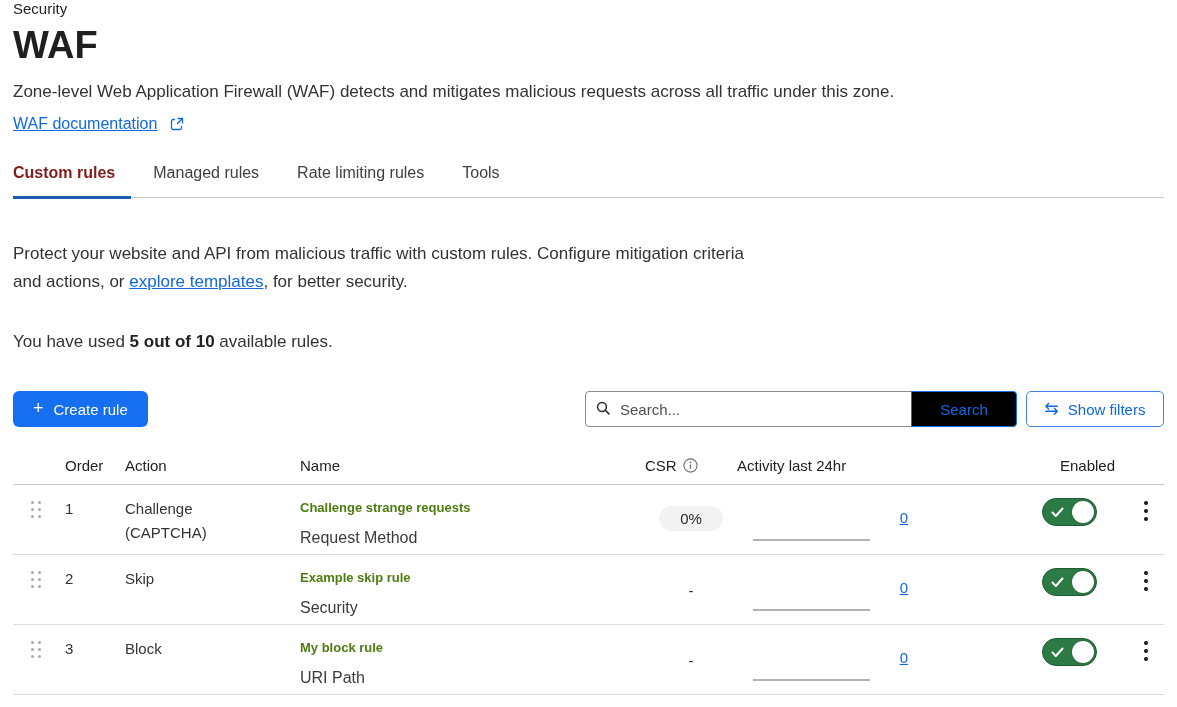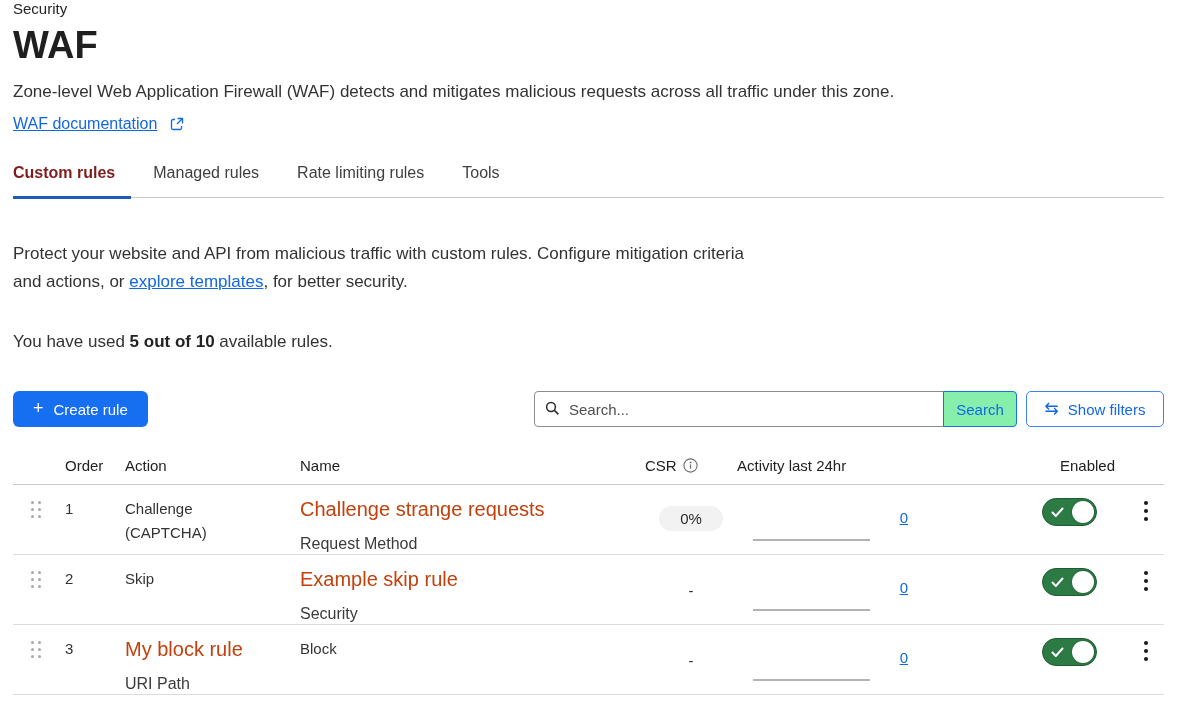--- a/index.html
+++ b/index.html
@@ -23,41 +23,41 @@
   .intro { margin-top:42px; max-width:745px; font-size:17px; line-height:28px; color:#333; }
   .intro a { font-size:17px; }
   .usage { margin-top:36px; font-size:17px; color:#333; }
   .usage b { font-weight:700; color:#222; }
 
   
   .toolbar { margin-top:39px; display:flex; align-items:stretch; height:36px; }
   .btn-primary { display:flex; align-items:center; gap:10px; background:#156ff0; color:#fff; border:none; border-radius:6px; padding:0 20px; font-size:15px; cursor:pointer; font-family:inherit; }
   .btn-primary .plus { font-size:18px; font-weight:400; margin-top:-1px; }
   .search-group { margin-left:auto; display:flex; }
-  .search-wrap { position:relative; width:410px; }
+  .search-wrap { position:relative; width:327px; }
   .search-wrap input { width:100%; height:100%; border:1px solid #8d8d8d; border-radius:4px 0 0 4px; padding:0 10px 0 34px; font-size:15px; color:#333; font-family:inherit; outline:none; }
   .search-wrap input::placeholder { color:#4f4f4f; }
   .search-icon { position:absolute; left:11px; top:10px; }
-  .btn-search { width:74px; margin-left:-1px; background:#86efac; border:1px solid #156ff0; color:#1268e2; font-size:15px; border-radius:0 4px 4px 0; cursor:pointer; font-family:inherit; z-index:1;text-align:center; }
+  .btn-search { width:106px; margin-left:-1px; background:#000000; border:1px solid #156ff0; color:#1268e2; font-size:15px; border-radius:0 4px 4px 0; cursor:pointer; font-family:inherit; z-index:1;text-align:center; }
   .btn-filters { margin-left:9px; width:138px; display:flex; align-items:center; justify-content:center; gap:9px; background:#fff; border:1px solid #3f82ef; color:#1268e2; font-size:15px; border-radius:5px; cursor:pointer; font-family:inherit; }
   .filters-glyph { font-family:"DejaVu Sans",sans-serif; font-size:17px; line-height:1; margin-top:-1px; }
 
   
   .table { margin-top:28px; }
   .grid { display:grid; grid-template-columns:52px 60px 175px 345px 92px 195px 110px 86px 36px; }
   .thead { padding:2px 0 10px 0; border-bottom:1px solid #c7c7c7; font-size:15px; color:#222; }
   .th-csr { display:flex; align-items:center; gap:6px; }
   .th-enabled { padding-left:6px;margin-left:12px; }
   .row { height:70px; border-bottom:1px solid #dcdcdc; position:relative; }
   .cell { padding-top:13px; font-size:15px; color:#333; }
   .handle { padding-top:16px; padding-left:18px; }
   .dots6 { display:grid; grid-template-columns:3px 3px; grid-auto-rows:3px; gap:4px; }
   .dots6 span { width:3px; height:3px; border-radius:50%; background:#a9a9a9; }
   .action-l2 { margin-top:7px; }
-  .name-link { font-size:20px; font-weight:400; color:#c2410c; text-decoration:none; cursor:pointer; display:inline-block; }
+  .name-link { font-size:13px; font-weight:700; color:#4d7c0f; text-decoration:none; cursor:pointer; display:inline-block; }
   .field { margin-top:14px; font-size:16px; color:#3b3b3b; }
   .csr-cell { display:flex; justify-content:center; }
   .badge { margin-top:8px; background:#f2f2f2; border-radius:13px; padding:4px 21px; font-size:15px; color:#2b2b2b; height:25px; line-height:17px; }
   .dash { margin-top:14px; color:#333; }
   .activity-cell { position:relative; }
   .spark { position:absolute; left:16px; right:62px; bottom:13px; height:2px; background:#b3b3b3; }
   .act-count { position:absolute; right:24px; top:24px; font-size:15px; color:#1268e2; text-decoration:underline; cursor:pointer; }
   .toggle { position:relative; width:55px; height:28px; border-radius:14px; background:#2c7a44; border:1px solid #1e5c33; cursor:pointer; }
   .toggle .knob { position:absolute; right:2px; top:2px; width:22px; height:22px; background:#fff; border-radius:50%; box-shadow:0 0 2px rgba(0,0,0,.35); }
   .toggle svg { position:absolute; left:8px; top:8px; }
@@ -232,26 +232,26 @@
           <span class="dots6">
             <span></span>
             <span></span>
             <span></span>
             <span></span>
             <span></span>
             <span></span>
           </span>
         </div>
       <div class="cell" style="padding-top:15px;">3</div>
+      <div class="cell" style="padding-top:15px;">
+        <div>Block</div>
+      </div>
       <div class="cell">
         <a class="name-link">My block rule</a>
         <div class="field">URI Path</div>
-      </div>
-      <div class="cell" style="padding-top:15px;">
-        <div>Block</div>
       </div>
       <div class="cell csr-cell">
           <span class="dash">-</span>
         </div>
       <div class="cell activity-cell">
         <span class="spark"></span>
         <a class="act-count">0</a>
       </div>
       <div class="cell"></div>
       <div class="cell">

